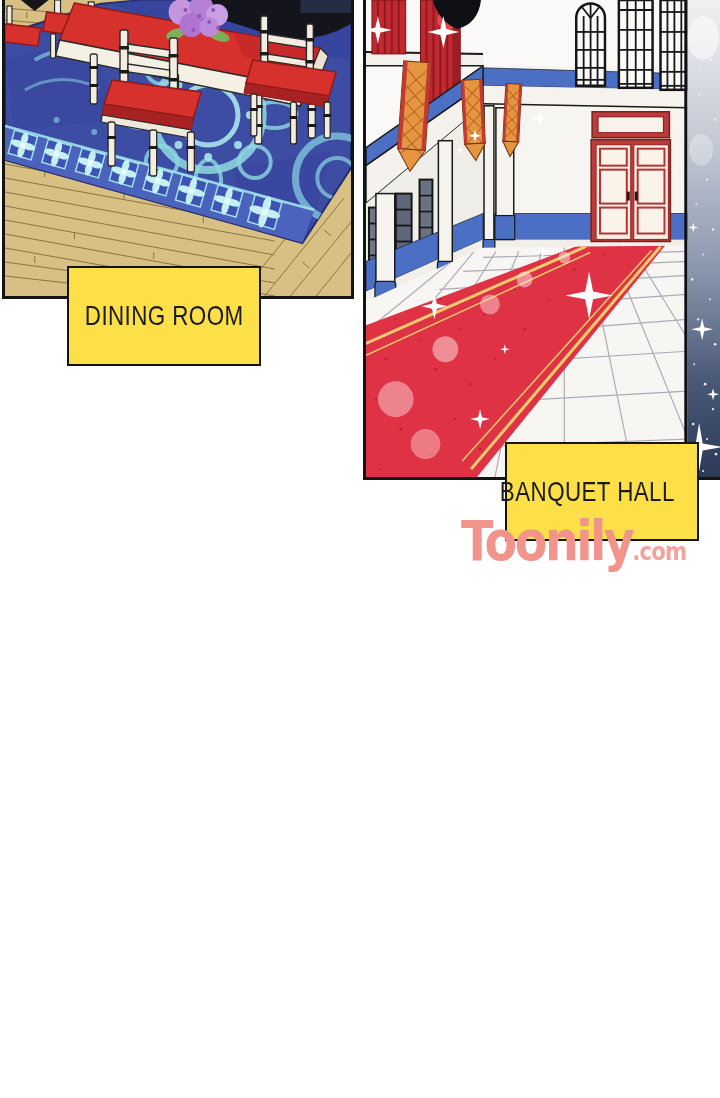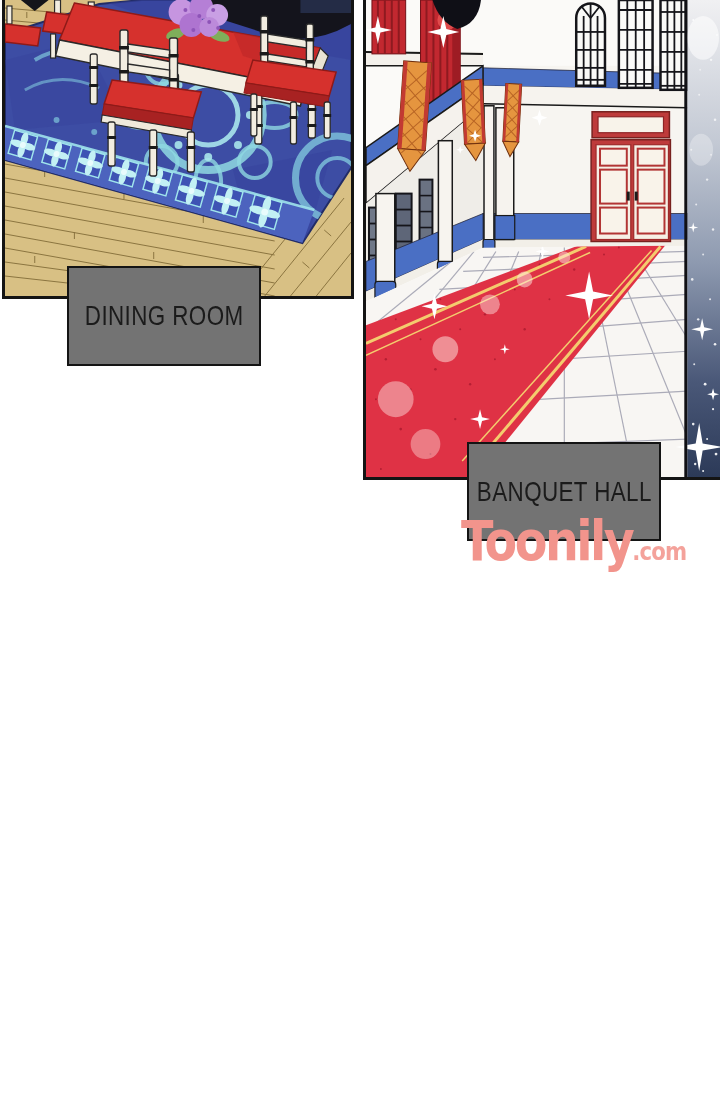--- a/index.html
+++ b/index.html
@@ -3,24 +3,24 @@
 <meta charset="utf-8">
 <style>
   html,body{margin:0;padding:0;background:#ffffff;}
   #page{position:relative;width:720px;height:1098px;background:#ffffff;overflow:hidden;
         font-family:"Liberation Sans",sans-serif;}
   .panel{position:absolute;box-sizing:border-box;border-left:3px solid #141414;
          border-bottom:3px solid #141414;background:#fff;z-index:1;}
   #dining-panel{left:2px;top:0;width:352px;height:299px;border-right:3px solid #141414;}
   #banquet-panel{left:363px;top:0;width:357px;height:480px;}
   .panel svg{display:block;width:100%;height:100%;}
-  .panel-label{position:absolute;background:#737373;border:2px solid #141414;
+  .panel-label{position:absolute;background:#fde047;border:2px solid #141414;
          display:flex;align-items:center;justify-content:center;z-index:4;}
   #dining-label{left:67px;top:266px;width:190px;height:96px;}
-  #banquet-label{left:467px;top:442px;width:190px;height:95px;}
+  #banquet-label{left:505px;top:442px;width:190px;height:95px;justify-content:flex-end;}
   .panel-label span{font-size:28px;color:#1b1b1b;white-space:nowrap;
          transform:scaleX(.8);letter-spacing:.5px;}
   #watermark{position:absolute;left:461px;top:508px;z-index:5;white-space:nowrap;
          font-family:"DejaVu Sans",sans-serif;font-weight:bold;color:#F2948C;
          font-size:56px;letter-spacing:-3px;transform:scaleX(.85);transform-origin:left top;}
   #watermark .suffix{font-size:25px;letter-spacing:-1px;color:#F4A29B;}
 </style>
 </head>
 <body>
 

